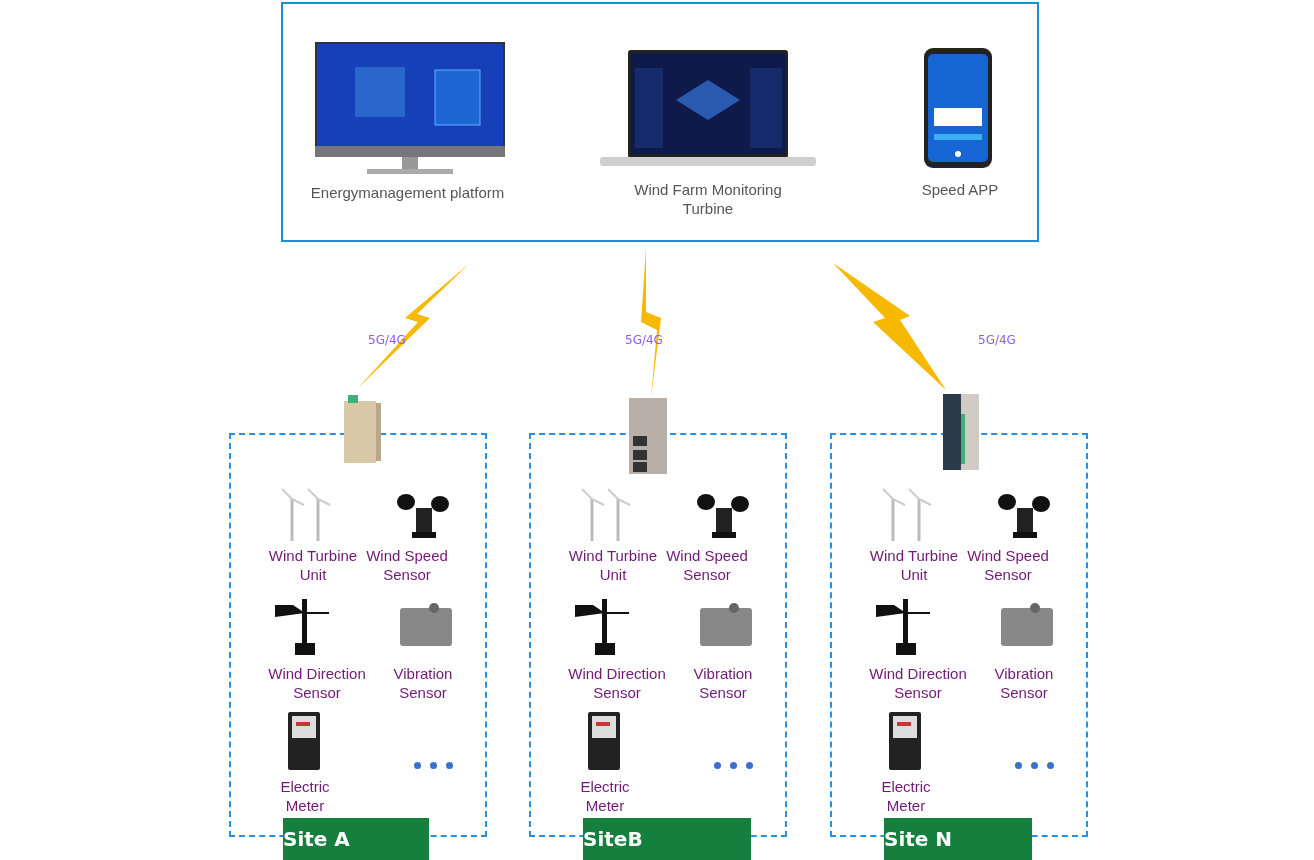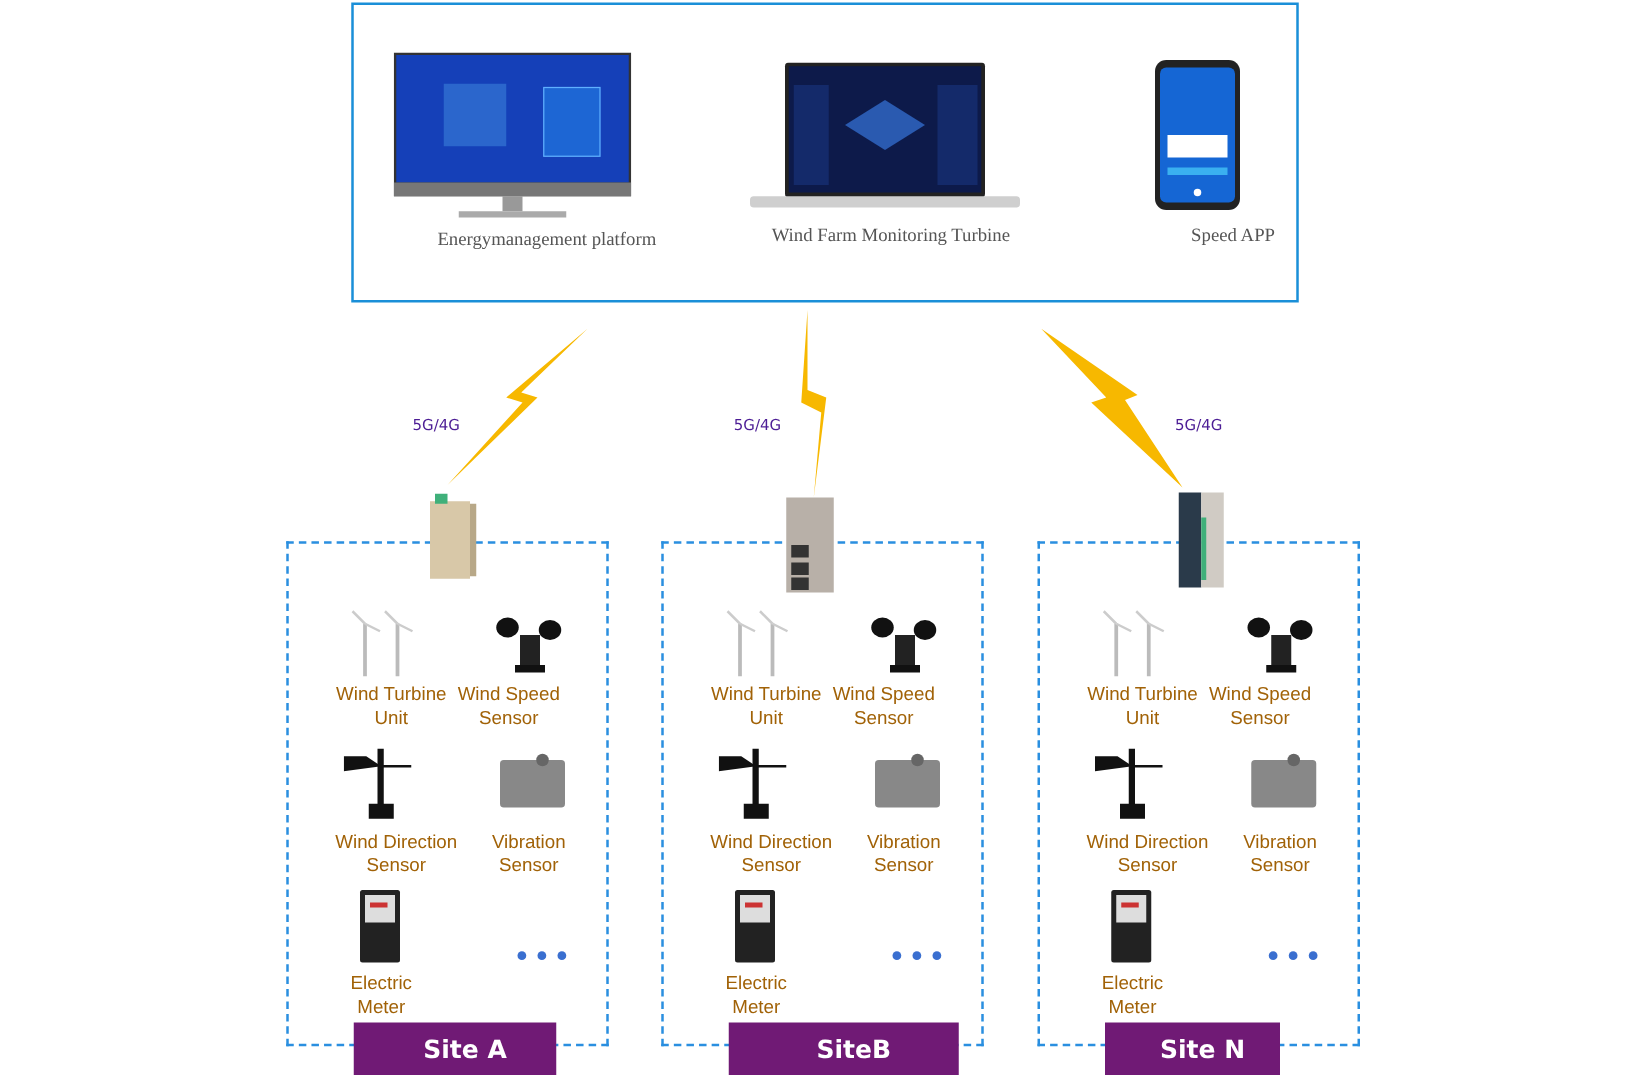--- a/index.html
+++ b/index.html
@@ -1,23 +1,23 @@
 <!DOCTYPE html>
 <html><head>
 <meta charset="utf-8">
 <style>
   html, body { margin:0; padding:0; background:#ffffff; }
   body { width:1314px; height:860px; position:relative; overflow:hidden; font-family:"Liberation Sans", sans-serif; }
   .abs { position:absolute; }
   .platform-box { left:281px; top:2px; width:758px; height:240px; border:2px solid #1a8fd8; box-sizing:border-box; }
-  .plat-label { font-family:Liberation Serif, serif; color:#555; font-size:15px; text-align:right; line-height:19px; }
-  .net-label { font-family:"DejaVu Sans", sans-serif; color:#4c1d95; font-size:12px; }
+  .plat-label { font-family:Liberation Sans, sans-serif; color:#555; font-size:15px; text-align:center; line-height:19px; }
+  .net-label { font-family:"DejaVu Sans", sans-serif; color:#8b5cf6; font-size:12px;margin-left:38px; }
   .site-box { border:2px dashed #2a8fe0; box-sizing:border-box; }
-  .dev-label { color:#a16207; font-size:15px; text-align:center; line-height:19px; }
-  .site-tag { background:#701a75; color:#fff; font-family:"DejaVu Sans", sans-serif; font-weight:bold; font-size:20px; text-align:center; line-height:42px;padding-left:16px; }
+  .dev-label { color:#701a75; font-size:15px; text-align:center; line-height:19px; }
+  .site-tag { background:#15803d; color:#fff; font-family:"DejaVu Sans", sans-serif; font-weight:bold; font-size:20px; text-align:left; line-height:42px; }
   .dots span { display:inline-block; width:7px; height:7px; border-radius:50%; background:#3a6fd0; margin-right:9px; }
 </style>
 </head>
 <body>
 
 <div class="abs platform-box"></div>
 
 <svg class="abs" style="left:315px;top:42px" width="190" height="135">
   <rect x="0" y="0" width="190" height="115" fill="#333"></rect>
   <rect x="2" y="2" width="186" height="102" fill="#1540b8"></rect>
@@ -179,13 +179,13 @@
 </svg>
 <div class="abs dev-label" style="left:859px;top:664px;width:118px">Wind Direction Sensor</div>
 <div class="abs dev-label" style="left:981px;top:664px;width:86px">Vibration Sensor</div>
 <svg class="abs" style="left:887px;top:710px" width="36" height="62">
   <rect x="2" y="2" width="32" height="58" rx="2" fill="#222"></rect>
     <rect x="6" y="6" width="24" height="22" fill="#ddd"></rect>
     <rect x="10" y="12" width="14" height="4" fill="#c33"></rect>
 </svg>
 <div class="abs dev-label" style="left:866px;top:777px;width:80px">Electric Meter</div>
 <div class="abs dots" style="left:1015px;top:755px"><span></span><span></span><span></span></div>
-<div class="abs site-tag" style="left:884px;top:818px;width:124px;height:42px">Site N</div>
+<div class="abs site-tag" style="left:884px;top:818px;width:148px;height:42px">Site N</div>
 
 </body></html>

